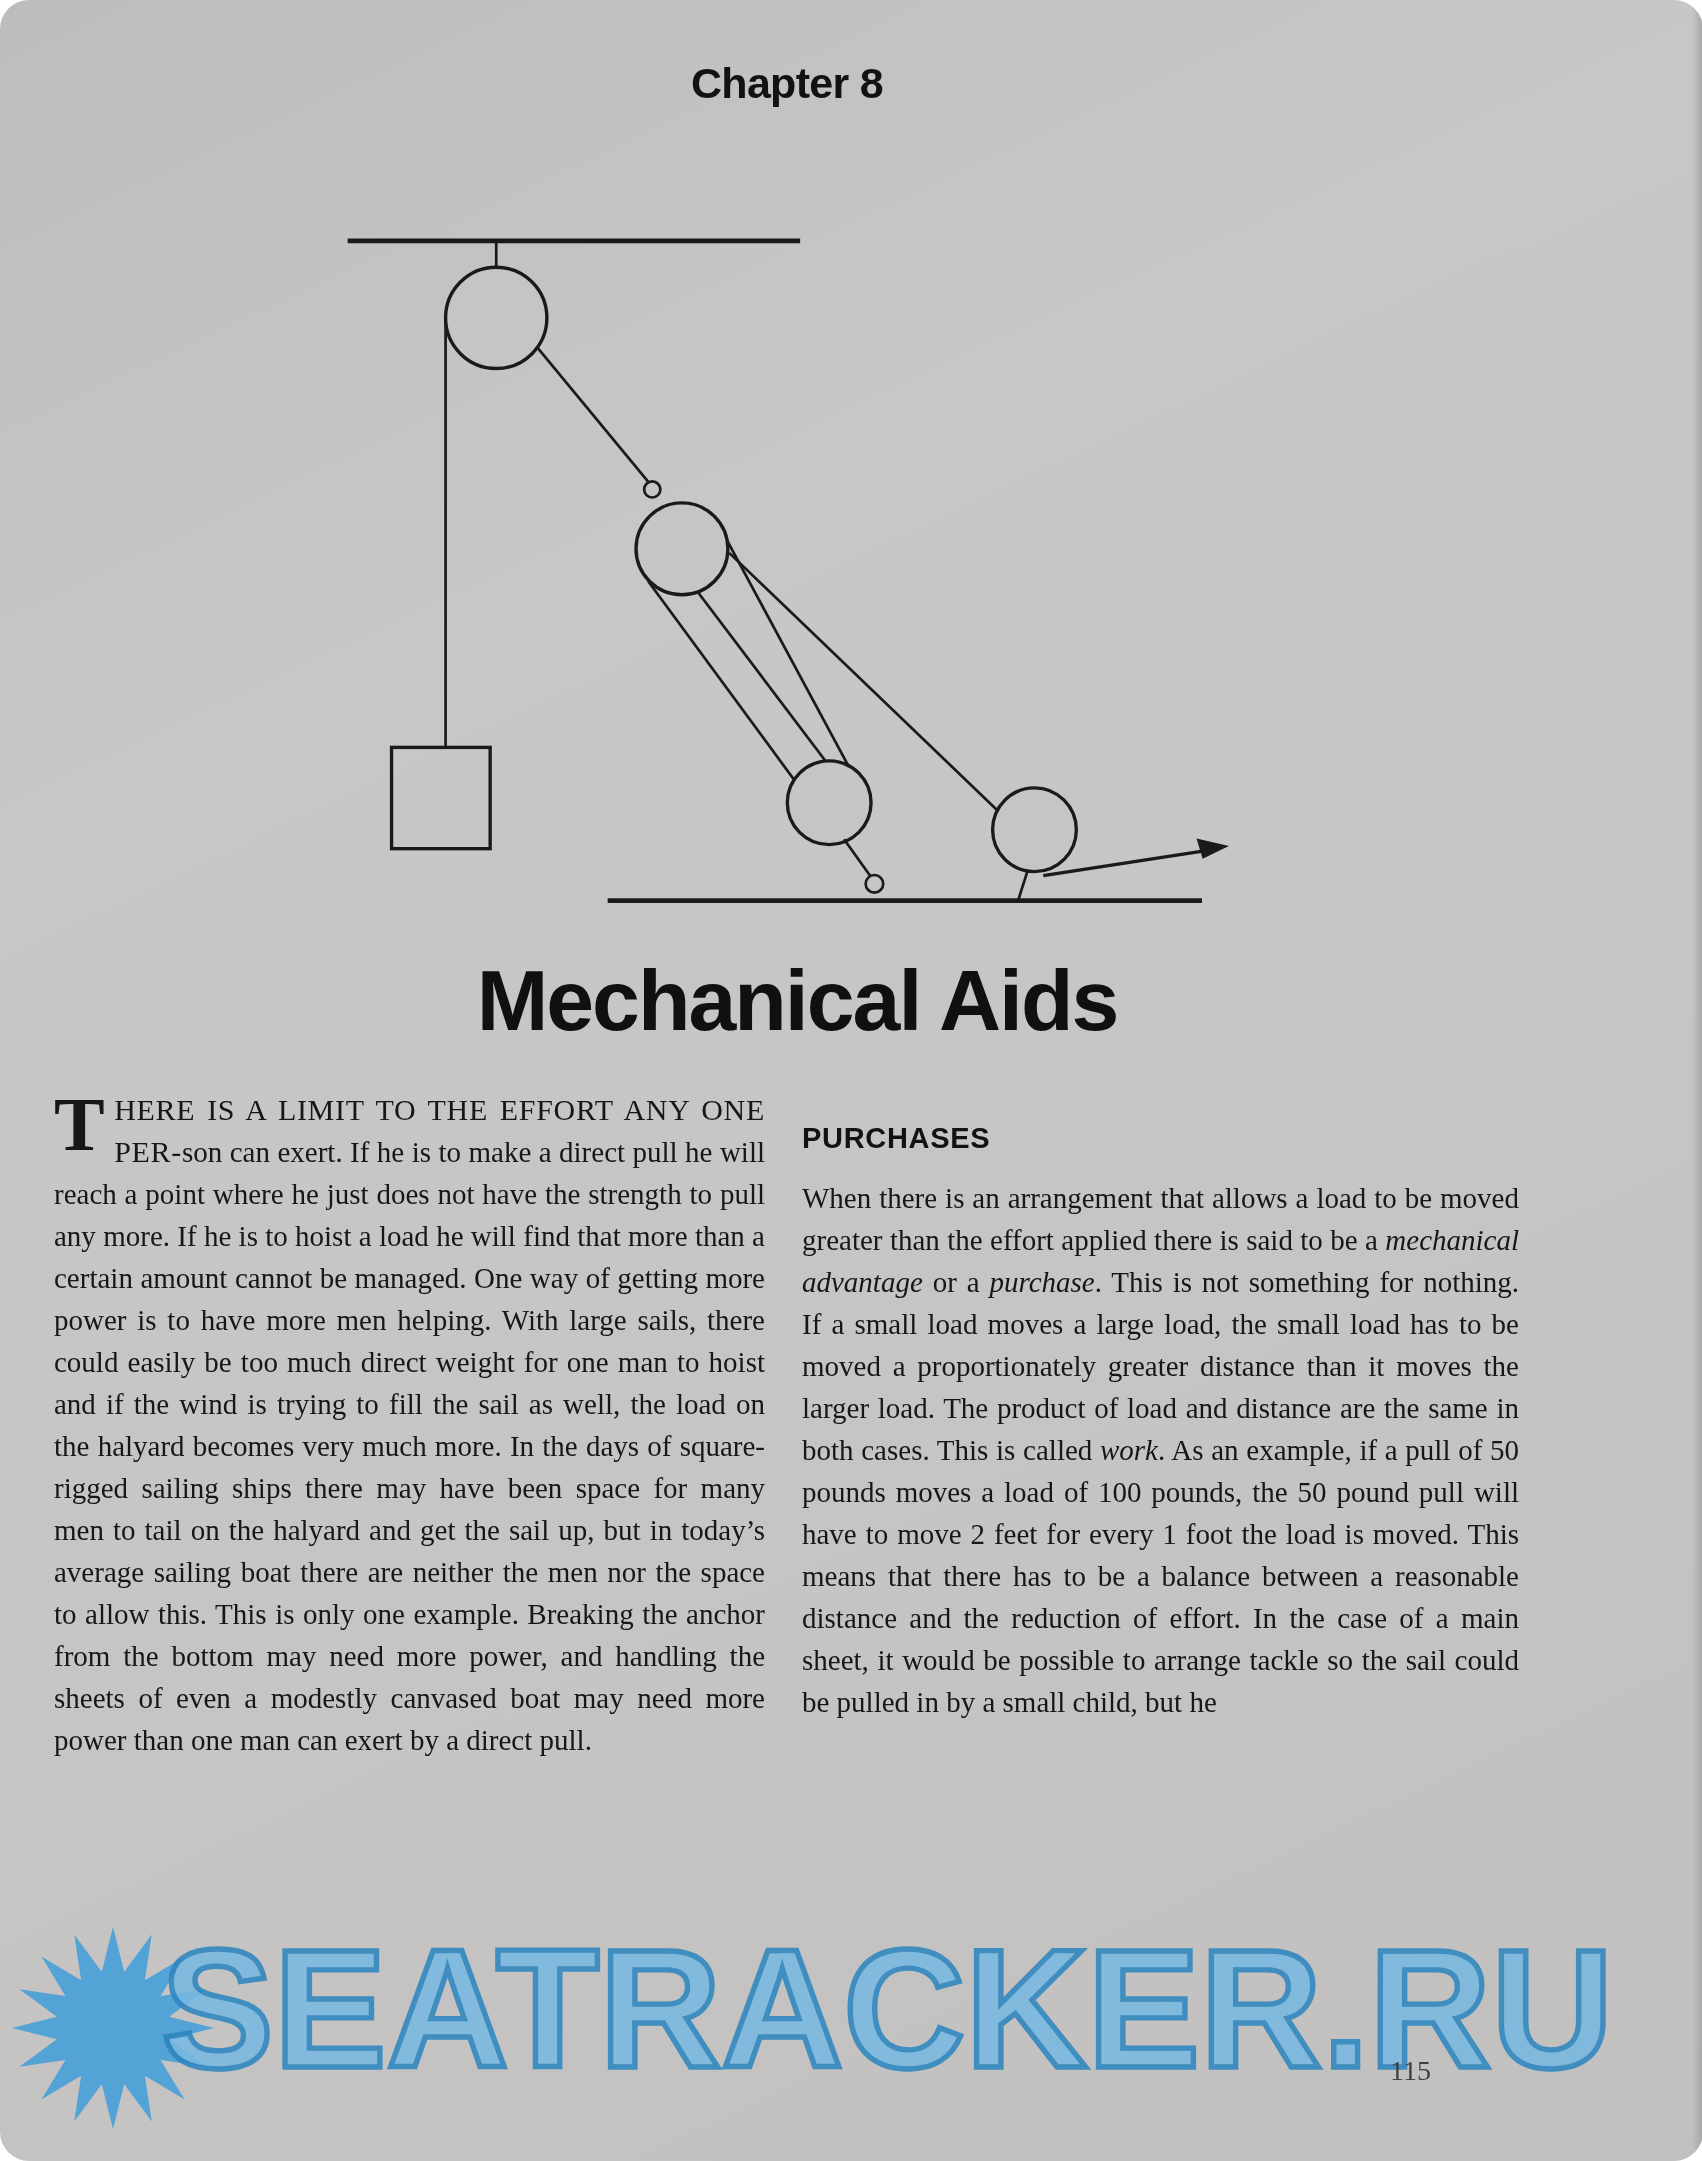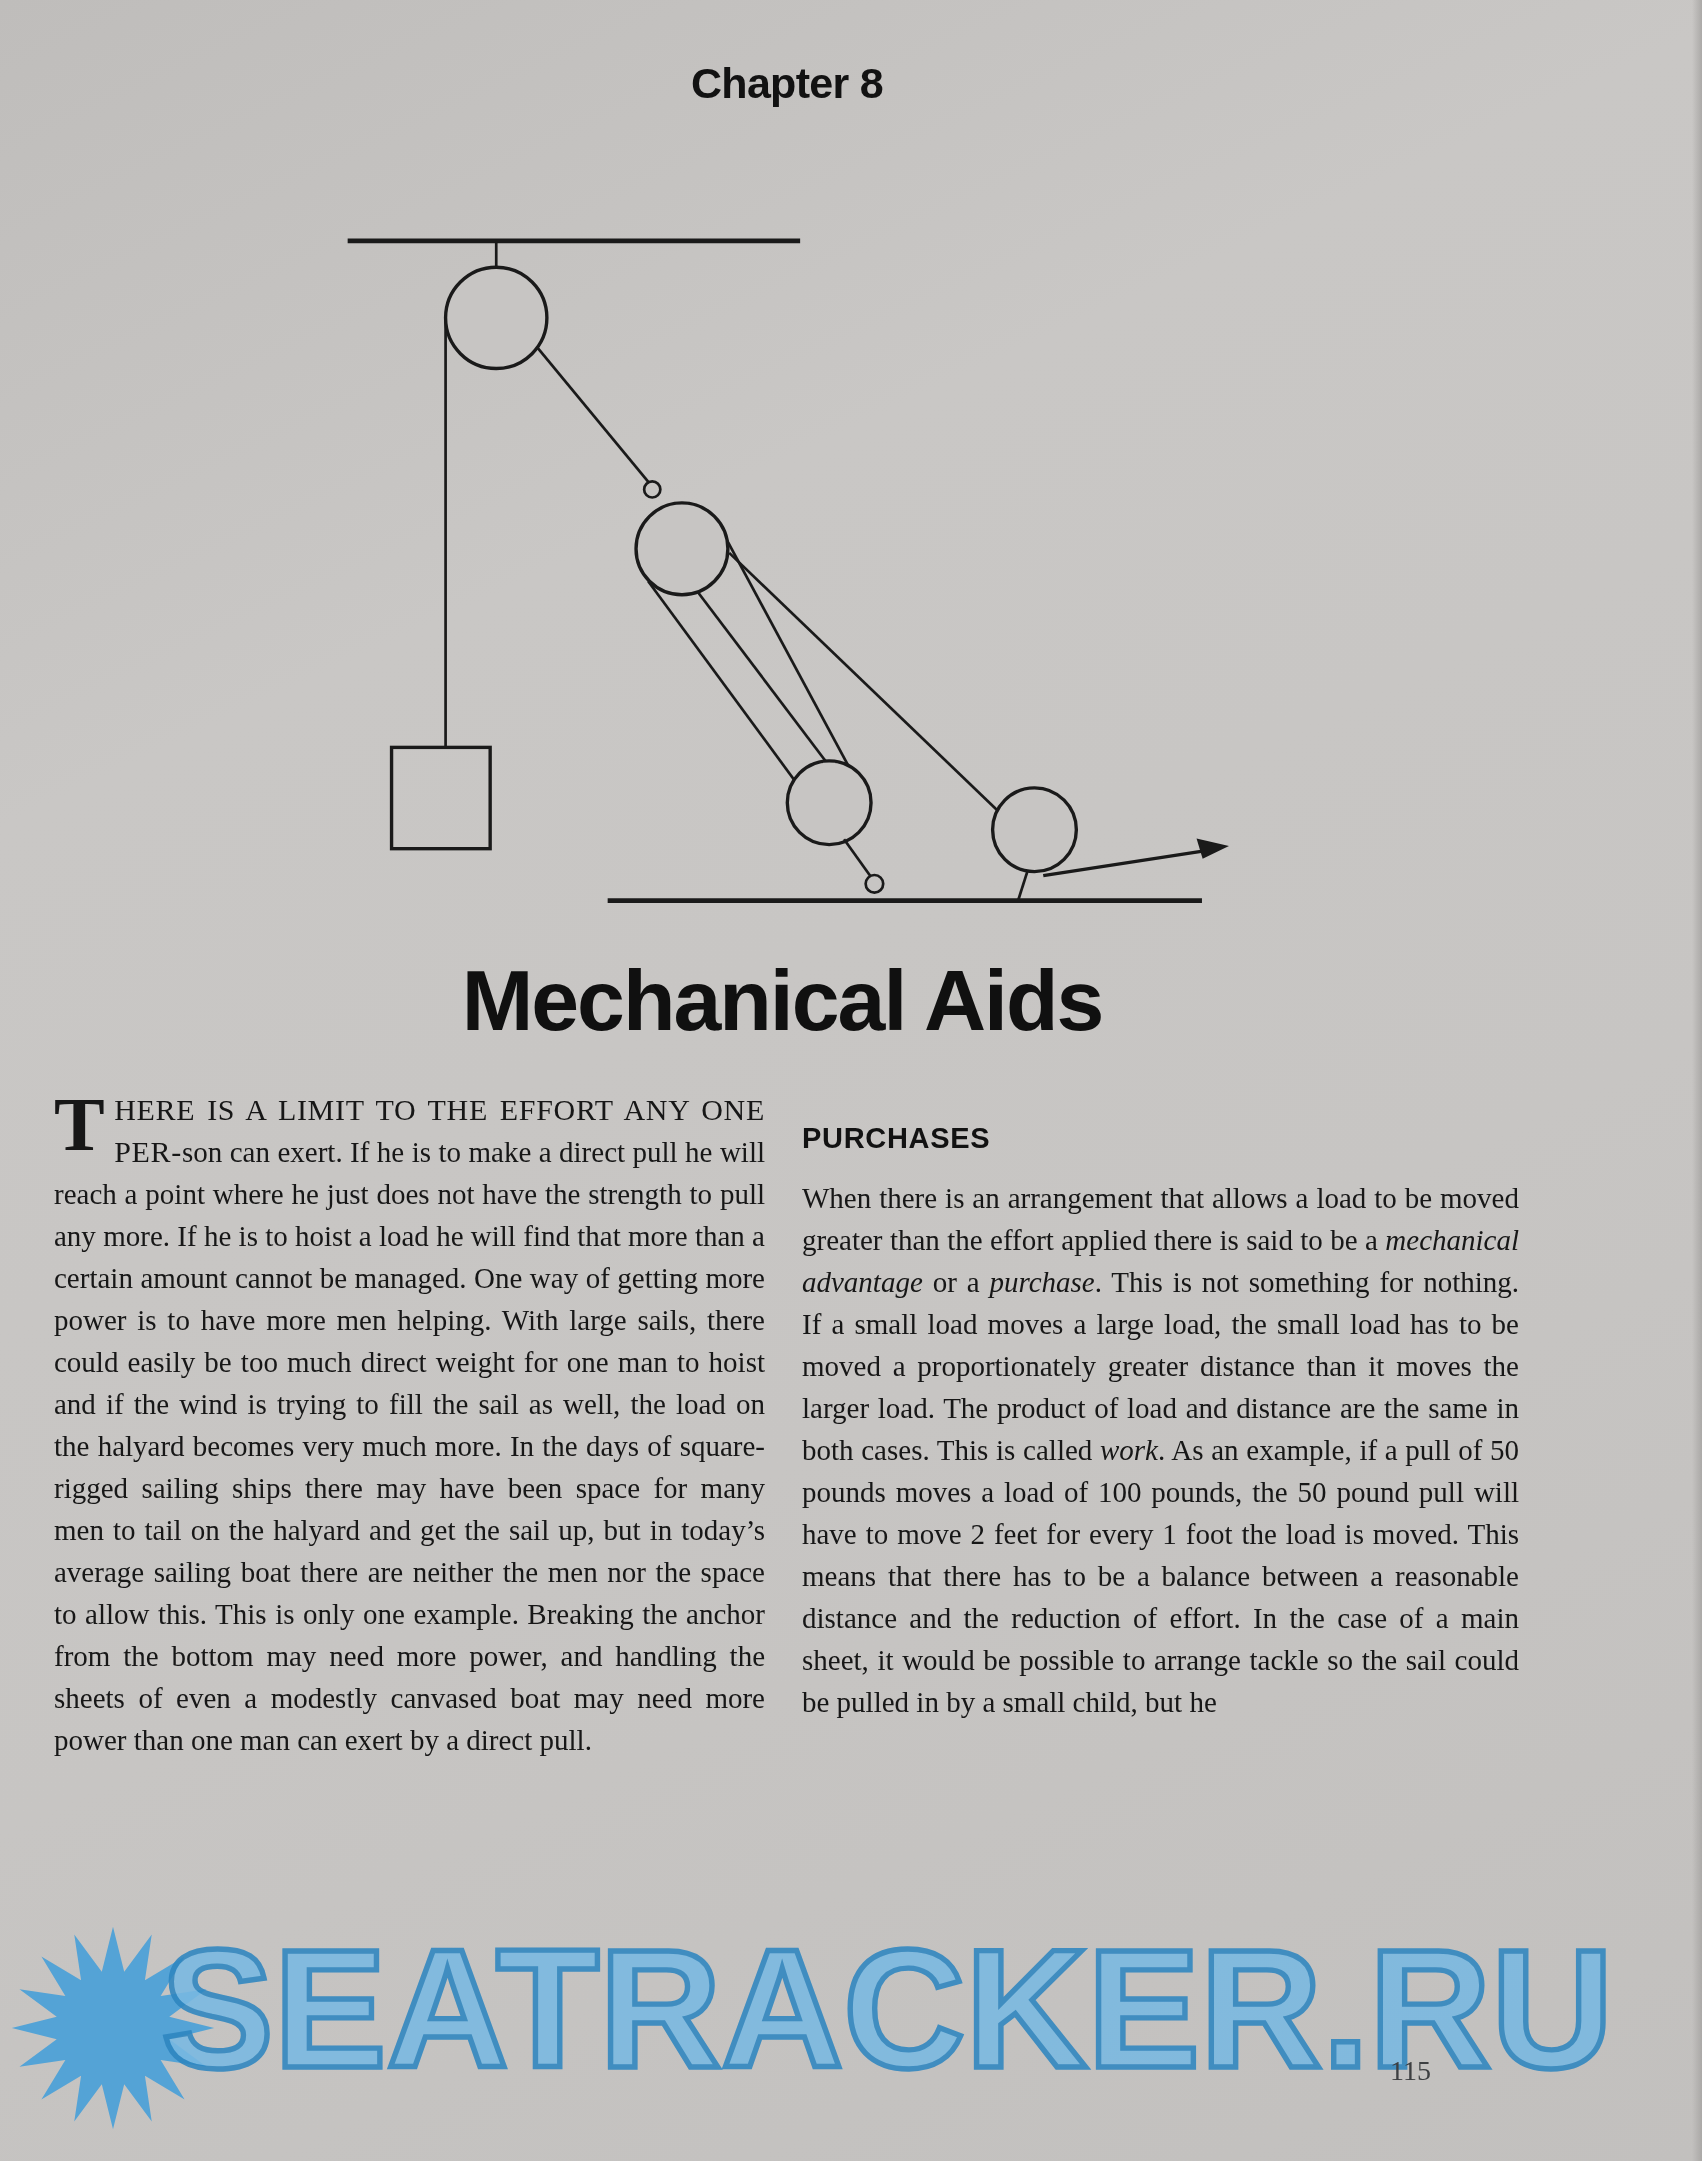--- a/index.html
+++ b/index.html
@@ -3,38 +3,39 @@
 <meta charset="utf-8">
 <style>
   html,body{margin:0;padding:0;}
   .page{
     position:relative;
     width:1703px;height:2161px;
     background:linear-gradient(155deg,#bfbdbb 0%,#c9c7c5 28%,#c7c5c3 62%,#c2c0be 100%);
     overflow:hidden;
     font-family:"Liberation Serif",serif;
     color:#171717;
+    border-radius:29px;
   }
   .right-edge{
     position:absolute;right:0;top:0;width:10.8px;height:100%;
     background:linear-gradient(to left,#a8a6a4,rgba(168,166,164,0));
     z-index:2;
   }
   .chapter{
     position:absolute;top:59px;left:54px;width:1466px;
     text-align:center;
     font-family:"Liberation Sans",sans-serif;
     font-weight:bold;font-size:43px;letter-spacing:-0.7px;
     color:#121212;z-index:1;
   }
   .diagram{
     position:absolute;top:203px;left:270px;width:1013px;height:743px;z-index:1;
   }
   .page-title{
-    position:absolute;top:951px;left:49px;width:1466px;
+    position:absolute;top:951px;left:64px;width:1466px;
     text-align:center;
     font-family:"Liberation Sans",sans-serif;
     font-weight:bold;font-size:86px;letter-spacing:-2px;
     color:#101010;z-index:1;
   }
   .col{
     position:absolute;top:1089px;
     font-size:29px;line-height:42px;
     text-align:justify;z-index:1;
   }

